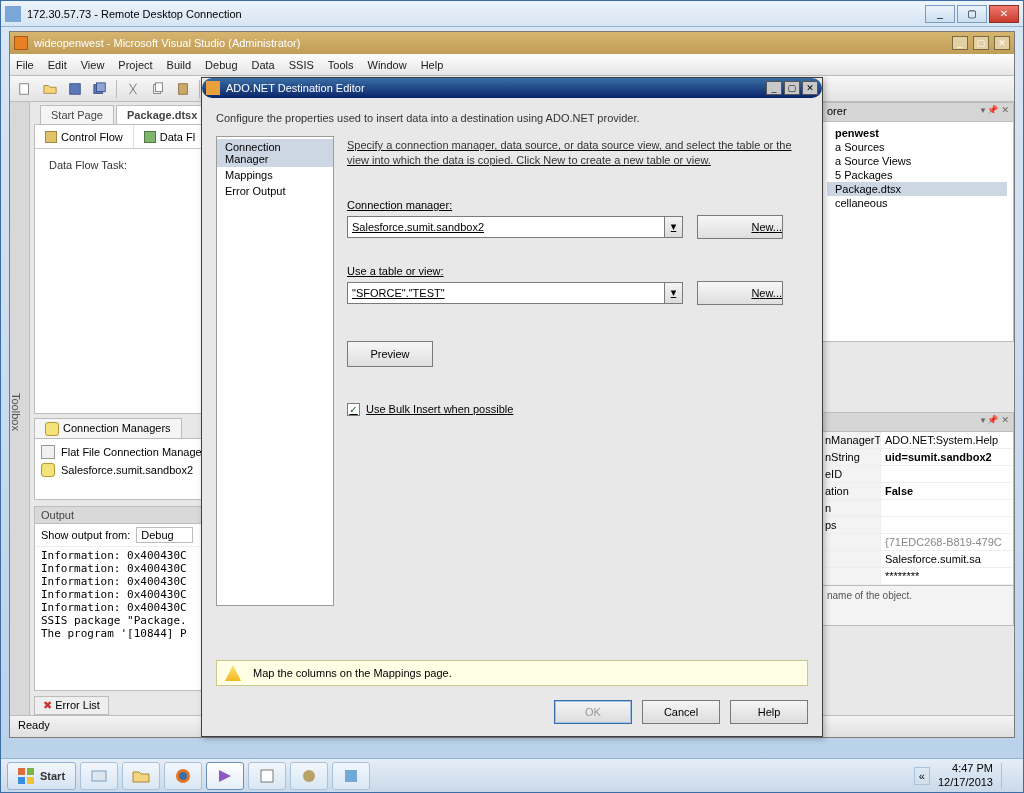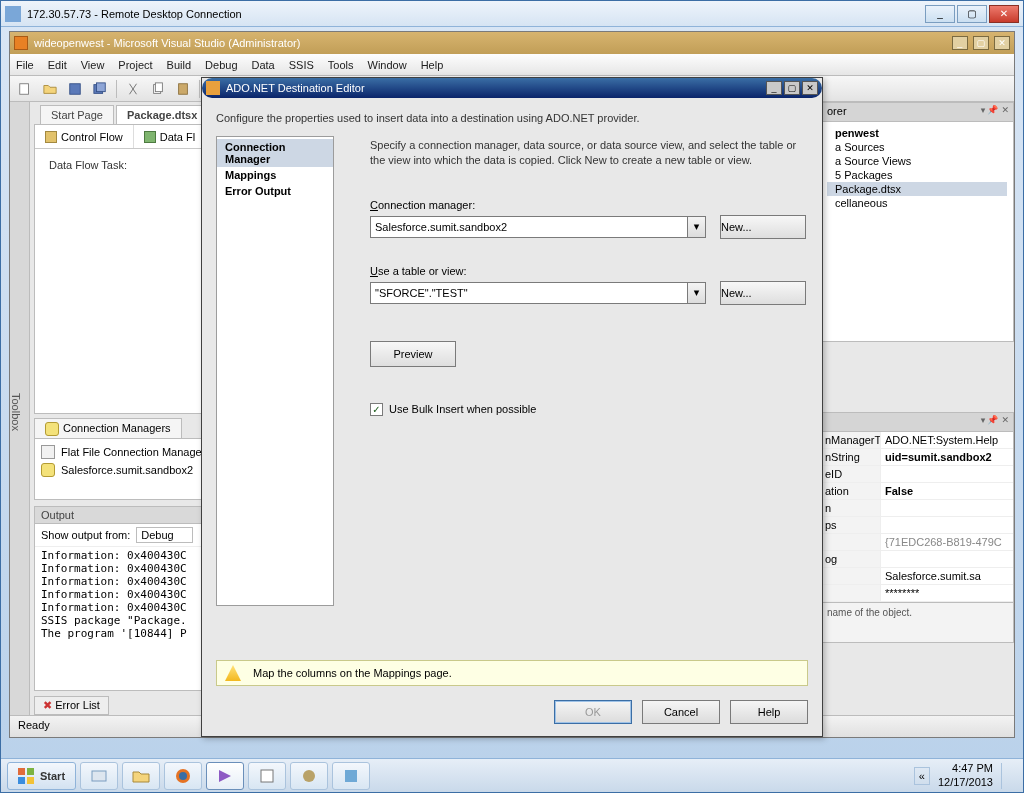--- a/index.html
+++ b/index.html
@@ -76,30 +76,30 @@
 
 .adonet-dlg { position:absolute; top:76px; left:200px; width:622px; height:660px; background:#e8e8e8; border:1px solid #404040; box-shadow:2px 2px 6px rgba(0,0,0,0.25); }
 .adonet-title { height:20px; background:linear-gradient(#3a6ea5,#0a246a); color:#fff; display:flex; align-items:center; padding:0 4px;border-radius:10px; }
 .adonet-title .ico{width:14px;height:14px;background:#e8a03d;margin-right:6px;}
 .adonet-title .spacer{flex:1;}
 .adonet-title .wb{width:16px;height:14px;background:#c9c9c9;margin-left:2px;border:1px solid #555;text-align:center;line-height:12px;font-size:9px;color:#000;}
 .adonet-body { position:absolute; top:20px; left:0; right:0; bottom:0; padding:10px 14px 10px 14px; }
 .adonet-desc { color:#333; padding:4px 0 12px 0;}
 .adonet-main { display:flex; height:470px; }
 .adonet-nav { width:118px; background:#fff; border:1px solid #9c9c9c; padding:2px 0; }
-.adonet-nav div{padding:2px 8px;font-weight:bold;}
+.adonet-nav div{padding:2px 8px;}
 .adonet-nav div.sel{background:#cdd7e4;}
-.adonet-right { flex:1; padding:2px 0 0 36px; }
+.adonet-right { flex:1; padding:2px 0 0 13px;text-decoration:underline; }
 .adonet-right .hint{color:#333;line-height:1.4;margin-bottom:30px;}
 .adonet-right label{display:block;margin-bottom:4px;text-decoration:underline;text-decoration-color:transparent;}
 .adonet-right label .u{text-decoration:underline;}
 .combo{display:flex;align-items:center;margin-bottom:6px;}
 .combo input{flex:0 0 318px;height:22px;border:1px solid #7a7a7a;background:#fff;padding:0 4px;}
 .combo .dd{width:18px;height:22px;border:1px solid #7a7a7a;border-left:none;background:linear-gradient(#f4f4f4,#dcdcdc);display:flex;align-items:center;justify-content:center;}
-.btn-std{display:inline-block;min-width:86px;height:24px;border:1px solid #7a7a7a;background:linear-gradient(#f7f7f7,#dedede);text-align:left;line-height:22px;margin-left:14px;}
+.btn-std{display:inline-block;min-width:86px;height:24px;border:1px solid #7a7a7a;background:linear-gradient(#f7f7f7,#dedede);text-align:right;line-height:22px;margin-left:14px;}
 .btn-wide{display:inline-block;min-width:86px;height:26px;border:1px solid #7a7a7a;background:linear-gradient(#f7f7f7,#dedede);text-align:center;line-height:24px;}
 .chk-row{margin-top:36px;display:flex;align-items:center;gap:6px;}
 .chk{width:13px;height:13px;border:1px solid #7a7a7a;background:#fff;display:flex;align-items:center;justify-content:center;font-size:10px;color:#1a5b1a;}
 .adonet-msg{position:absolute;bottom:50px;left:14px;right:14px;height:26px;background:#feffe4;border:1px solid #c9c98a;display:flex;align-items:center;padding:0 8px;gap:12px;}
 .warn-ico{width:16px;height:16px;background:linear-gradient(#ffe27a,#f3b81f);clip-path:polygon(50% 0,100% 100%,0 100%);}
 .adonet-buttons{position:absolute;bottom:12px;right:14px;display:flex;gap:10px;}
 .dlg-btn{min-width:78px;height:24px;border:1px solid #7a7a7a;background:linear-gradient(#f5f5f5,#dcdcdc);text-align:center;line-height:22px;}
 .dlg-btn.def{border:1px solid #3b6ea5;box-shadow:0 0 0 1px #9ec2e7 inset;}
 .dlg-btn.dis{color:#9a9a9a;}
 
@@ -308,24 +308,20 @@
             </div>
           <div class="prop-row">
               <div class="k">ps</div>
               <div class="v"></div>
             </div>
           <div class="prop-row">
               <div class="k"></div>
               <div class="v" style="color:#888">{71EDC268-B819-479C</div>
             </div>
           <div class="prop-row">
-              <div class="k">og</div>
-              <div class="v"></div>
-            </div>
-          <div class="prop-row">
               <div class="k"></div>
               <div class="v" style="font-weight:normal">Salesforce.sumit.sa</div>
             </div>
           <div class="prop-row">
               <div class="k"></div>
               <div class="v">********</div>
             </div>
         </div>
         <div class="prop-desc">name of the object.</div>
       </div>

